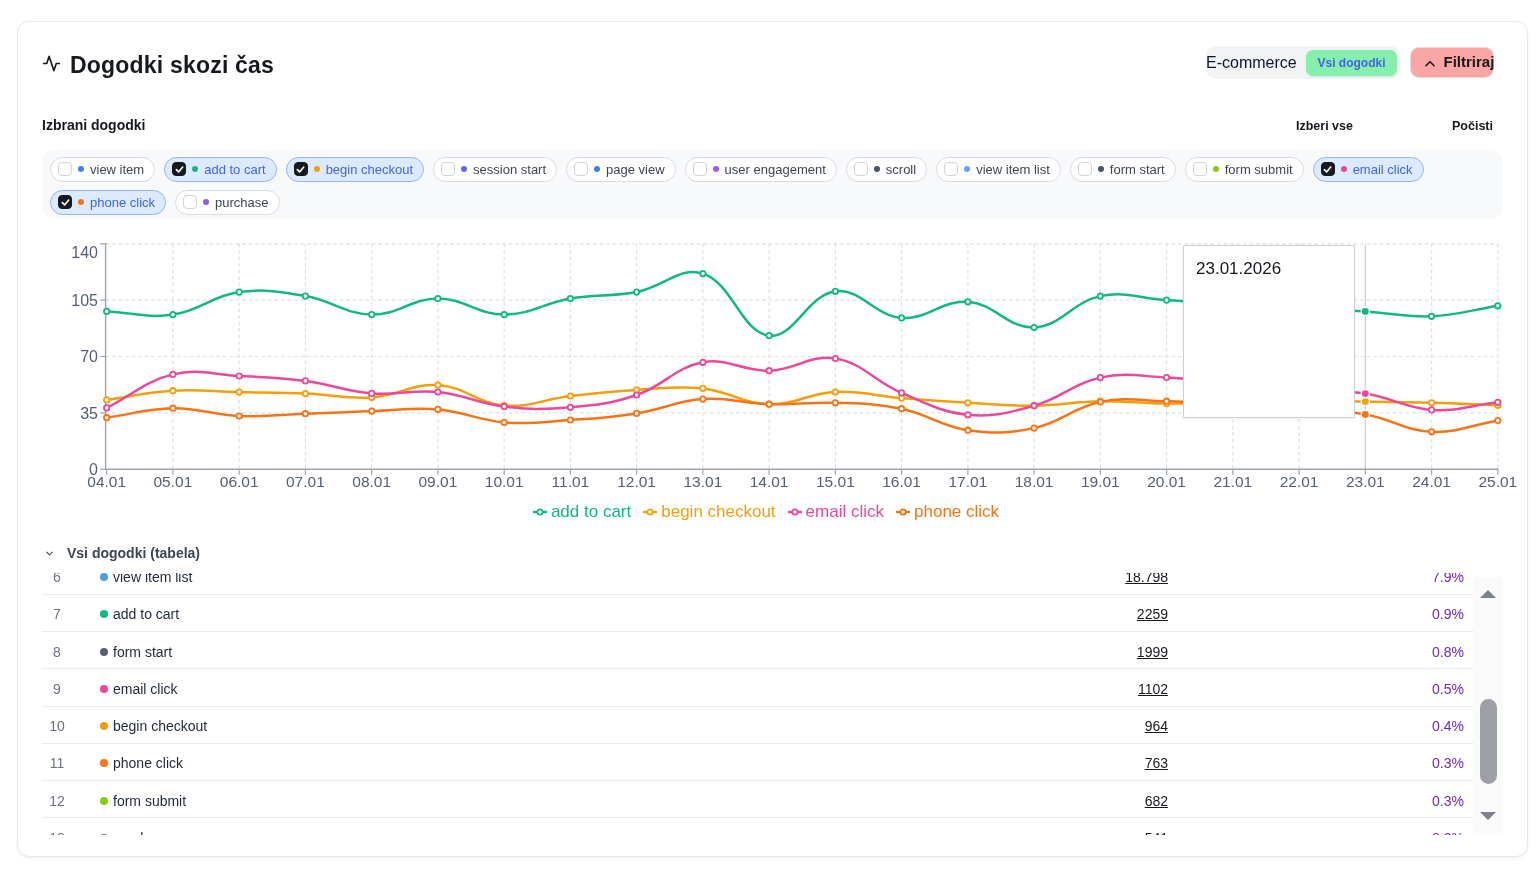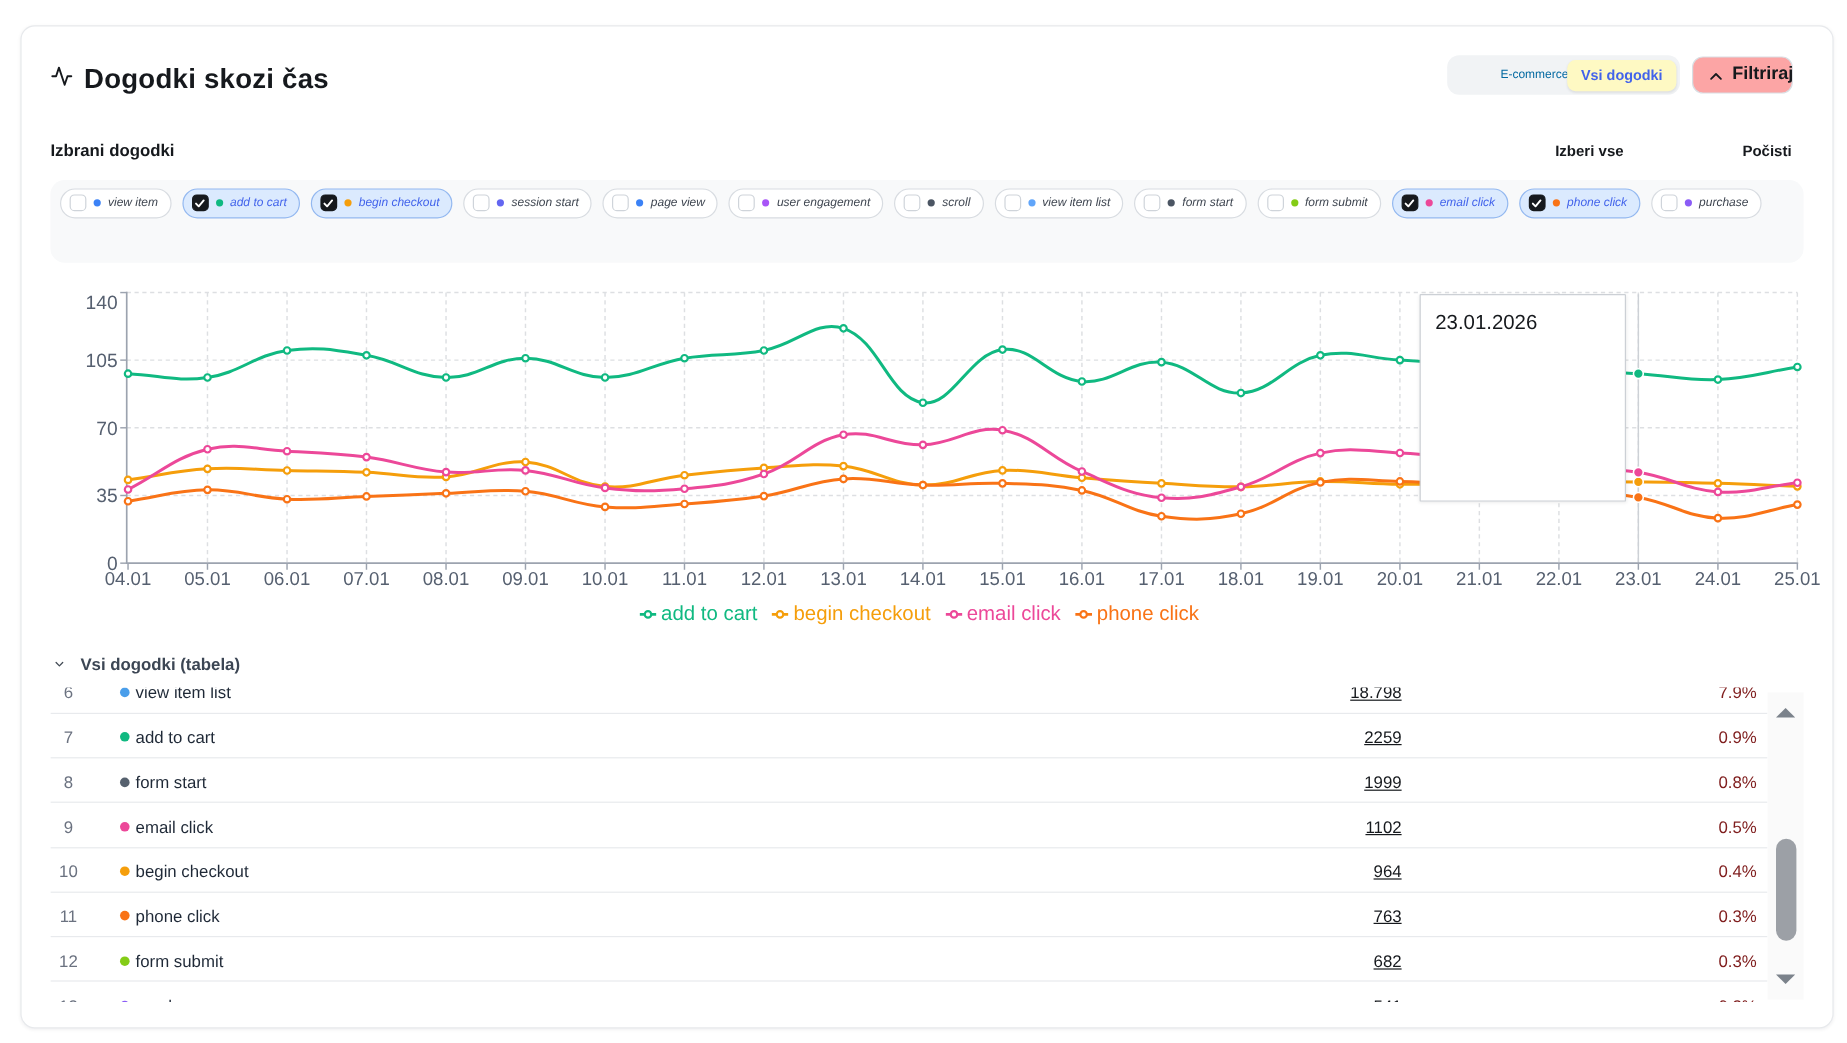--- a/index.html
+++ b/index.html
@@ -1,51 +1,51 @@
 <!DOCTYPE html>
 <html><head><meta charset="utf-8">
 <style>
 * { margin:0; padding:0; box-sizing:border-box; }
 html,body { width:1539px; height:869px; background:#fff; font-family:"Liberation Sans", sans-serif; position:relative; overflow:hidden; }
 .abs { position:absolute; }
 .card { position:absolute; left:17px; top:21px; width:1511px; height:836px; background:#fff; border:1px solid #e7e9ec; border-radius:12px; box-shadow:0 1px 3px rgba(16,24,40,.06); }
 .title { position:absolute; left:70px; top:52px; font-size:23px; font-weight:bold; color:#16191d; letter-spacing:.2px; }
 .seg { position:absolute; left:1206px; top:46px; width:194px; height:33px; background:#f1f3f5; border-radius:10px; }
-.seg .off { position:absolute; left:0; top:0; width:101px; height:33px; line-height:33px; text-align:right; font-size:10px; color:#0369a1; }
-.seg .on { position:absolute; left:100px; top:3.5px; width:91px; height:26px; line-height:26px; text-align:center; font-size:12px; font-weight:bold; color:#4263eb; background:#fef9c3; border-radius:7px; box-shadow:0 1px 2px rgba(0,0,0,.08); }
+.seg .off { position:absolute; left:0; top:0; width:101px; height:33px; line-height:33px; text-align:left; font-size:16px; color:#0f172a; }
+.seg .on { position:absolute; left:100px; top:3.5px; width:91px; height:26px; line-height:26px; text-align:center; font-size:12px; font-weight:bold; color:#4263eb; background:#86efac; border-radius:7px; box-shadow:0 1px 2px rgba(0,0,0,.08); }
 .filt { position:absolute; left:1409.5px; top:46.5px; width:84px; height:31.5px; background:#fca5a5; border:1px solid #d9dee3; border-radius:9px; }
 .filt .txt { position:absolute; left:33px; top:5px; font-size:15px; font-weight:bold; color:#16191d; }
 .sel-label { position:absolute; left:42px; top:117px; font-size:14px; font-weight:bold; color:#16191d; }
 .izberi { position:absolute; left:1296px; top:119px; font-size:12.5px; font-weight:bold; color:#16191d;text-align:center; }
 .pocisti { position:absolute; left:1452px; top:119px; font-size:12.5px; font-weight:bold; color:#16191d; }
 .chipwrap { position:absolute; left:42px; top:150px; width:1461px; height:69px; background:#f8f9fa; border-radius:12px; padding:6.5px 8px; display:flex; flex-wrap:wrap; gap:8px 9px; align-content:flex-start; }
 .chip { display:inline-flex; align-items:center; height:25px; padding:0 10px 0 7px; background:#fff; border:1px solid #d8dce1; border-radius:13px; }
 .chip.checked { background:#dbeafe; border:1.5px solid #93b8f0; }
 .chip .cb { width:14px; height:14px; border:1px solid #cfd4da; border-radius:4px; background:#fff; margin-right:6px; flex:none; }
 .chip .cb.on { background:#16191d; border-color:#16191d; display:inline-flex; align-items:center; justify-content:center; }
 .chip .dot { width:6px; height:6px; border-radius:50%; margin-right:6px; flex:none; }
-.chip .lb { font-size:10px; color:#3f4651; white-space:nowrap;font-style:italic; }
+.chip .lb { font-size:13px; color:#3f4651; white-space:nowrap; }
 .chip.checked .lb { color:#4263eb; }
 .tooltip { position:absolute; left:1183px; top:245px; width:171.5px; height:173px; background:#fff; border:1px solid #ccd0d5; border-radius:1px; padding:12px 12px 0 12px; box-shadow:0 1px 3px rgba(0,0,0,.07); }
 .tooltip .tt { font-size:17px; color:#16191d; line-height:21px; }
 .tooltip .items { margin-top:2.5px; }
 .tooltip .ln { font-size:17px; height:32px; line-height:32px; white-space:nowrap; }
 .legend { position:absolute; left:104px; top:501px; width:1324px; height:21px; display:flex; justify-content:center; align-items:center; gap:12px; }
 .legend .li { display:flex; align-items:center; gap:4px; font-size:17px; }
 .tabhead { position:absolute; left:44px; top:546px; height:14px; display:flex; align-items:center; gap:12px; }
 .tabhead .tx { font-size:14px; font-weight:bold; color:#3c4654; }
 .tviewport { position:absolute; left:42px; top:573px; width:1431px; height:262px; overflow:hidden; }
 .tinner { margin-top:-15.7px; }
 .trow { position:relative; height:37.3px; border-bottom:1px solid #e8eaed; }
 .trow span { position:absolute; top:calc(50% + 1.5px); transform:translateY(-50%); }
 .idx { left:2px; width:26px; text-align:center; font-size:14px; color:#6b7280; }
 .rdot { left:58px; width:8px; height:8px; border-radius:50%; }
 .rname { left:71px; font-size:14px; color:#1f2937; }
 .rcount { right:305px; font-size:14px; color:#16191d;text-decoration:underline; }
-.rpct { right:9px; font-size:14px; color:#7f1d1d; }
+.rpct { right:9px; font-size:14px; color:#6d28d9; }
 .sbtrack { position:absolute; left:1473px; top:577px; width:30px; height:256px; background:#fafafa; }
 .sbthumb { position:absolute; left:1479.5px; top:699px; width:17px; height:85px; background:#9ca0a6; border-radius:8.5px; }
 .sbup { position:absolute; left:1479.6px; top:590px; width:0; height:0; border-left:8.9px solid transparent; border-right:8.9px solid transparent; border-bottom:8.4px solid #7b828b; }
 .sbdown { position:absolute; left:1479.6px; top:811.5px; width:0; height:0; border-left:8.9px solid transparent; border-right:8.9px solid transparent; border-top:8.4px solid #7b828b; }
 </style></head>
 <body>
 <div class="card"></div>
 <svg class="abs" style="left:42px;top:54px" width="19" height="19" viewBox="0 0 24 24" fill="none" stroke="#16191d" stroke-width="2" stroke-linecap="round" stroke-linejoin="round">
     <polyline points="22 12 18 12 15 21 9 3 6 12 2 12"></polyline>
   </svg>

